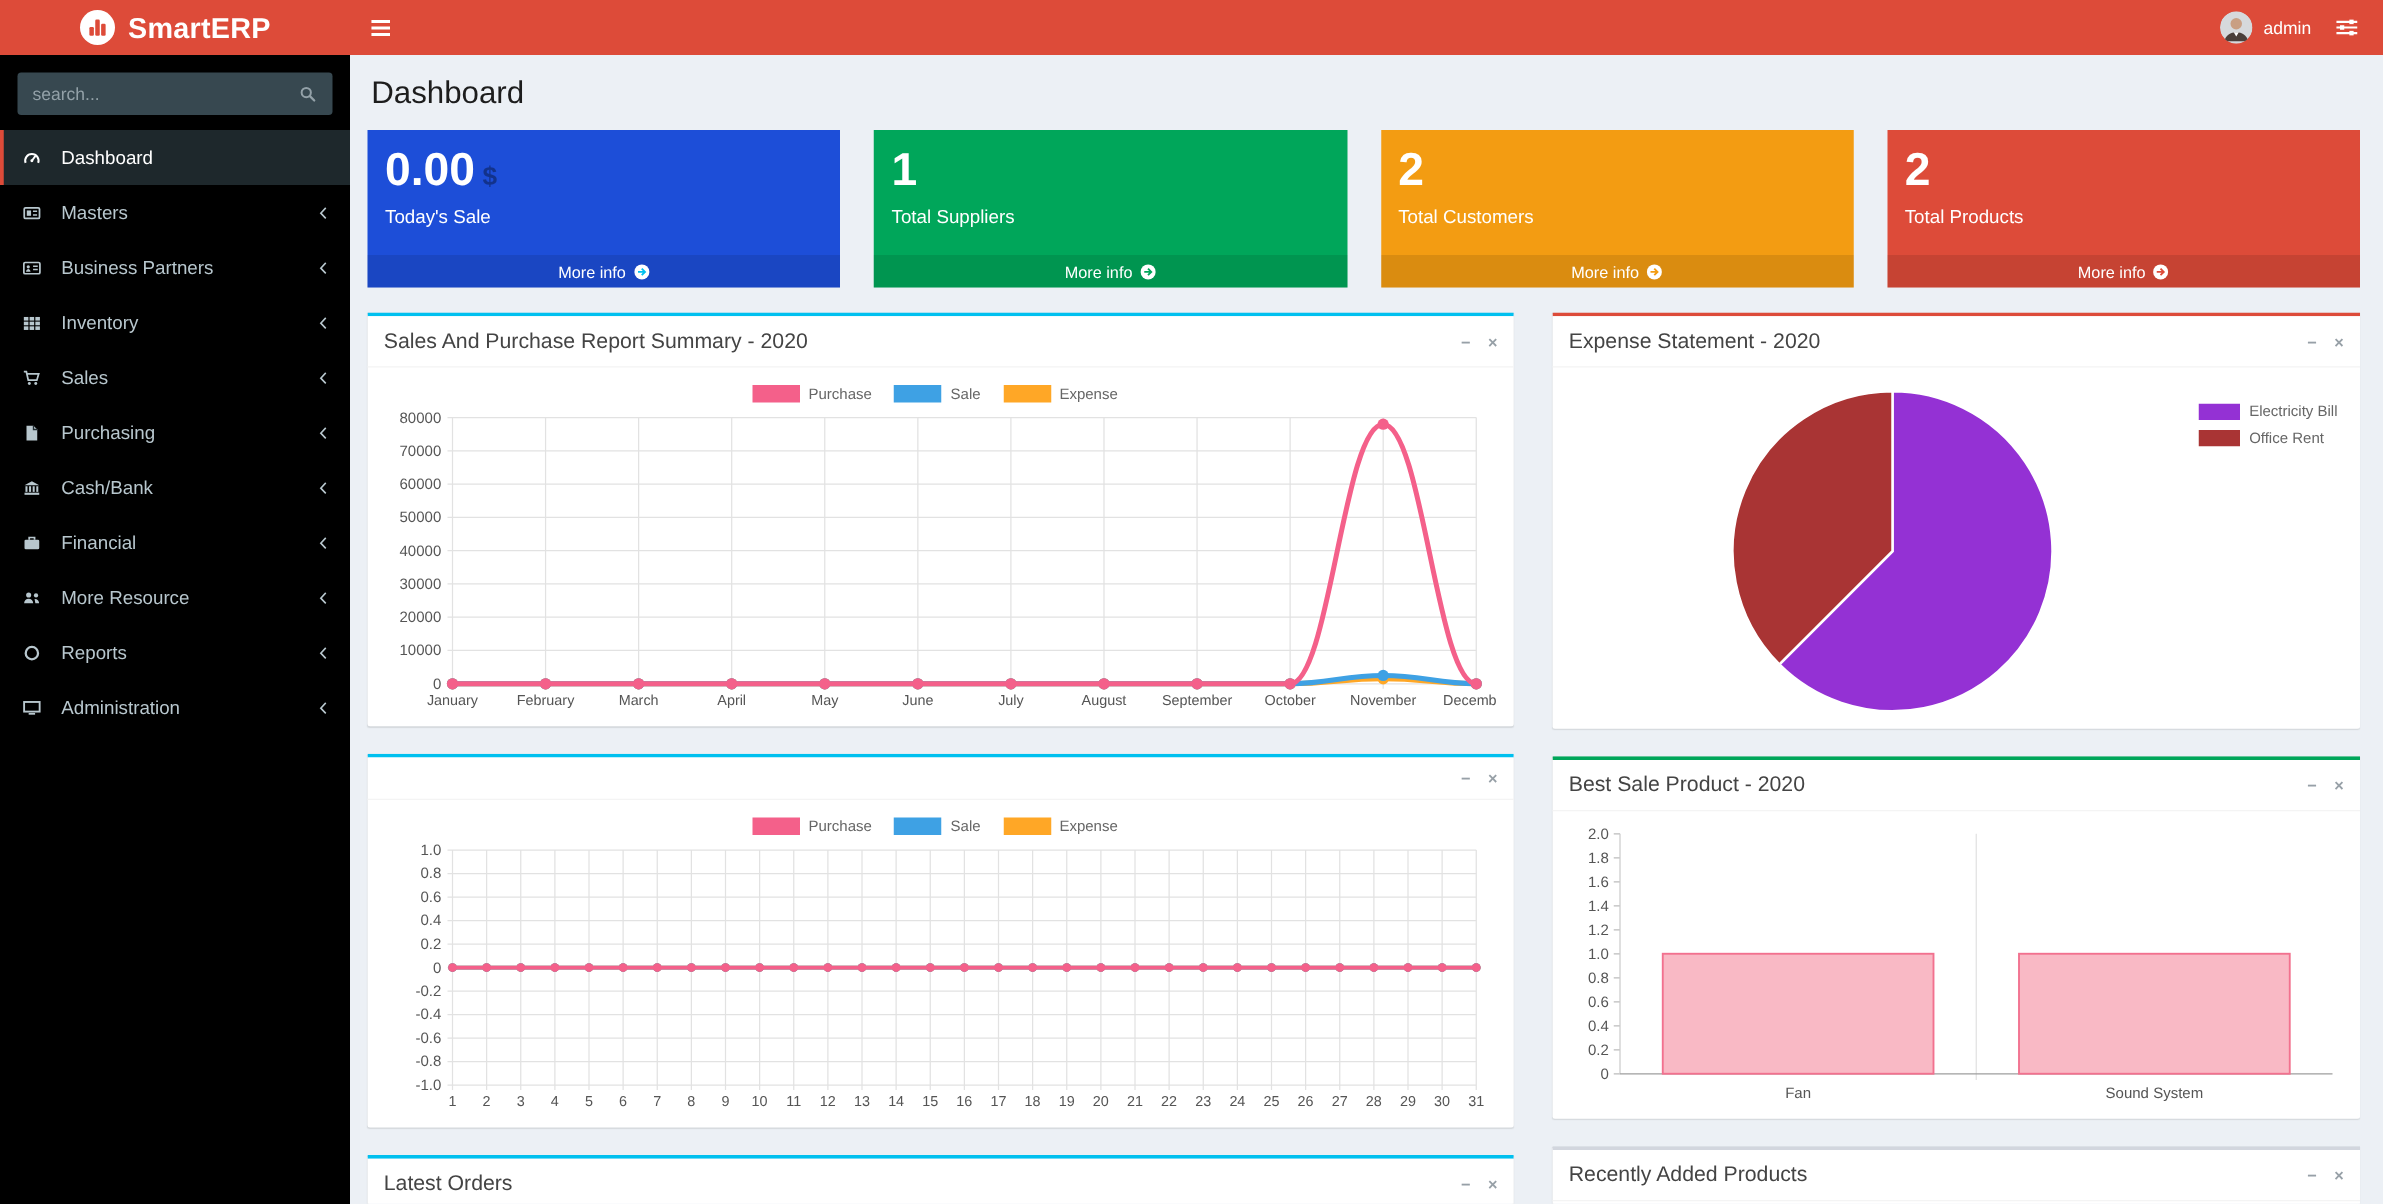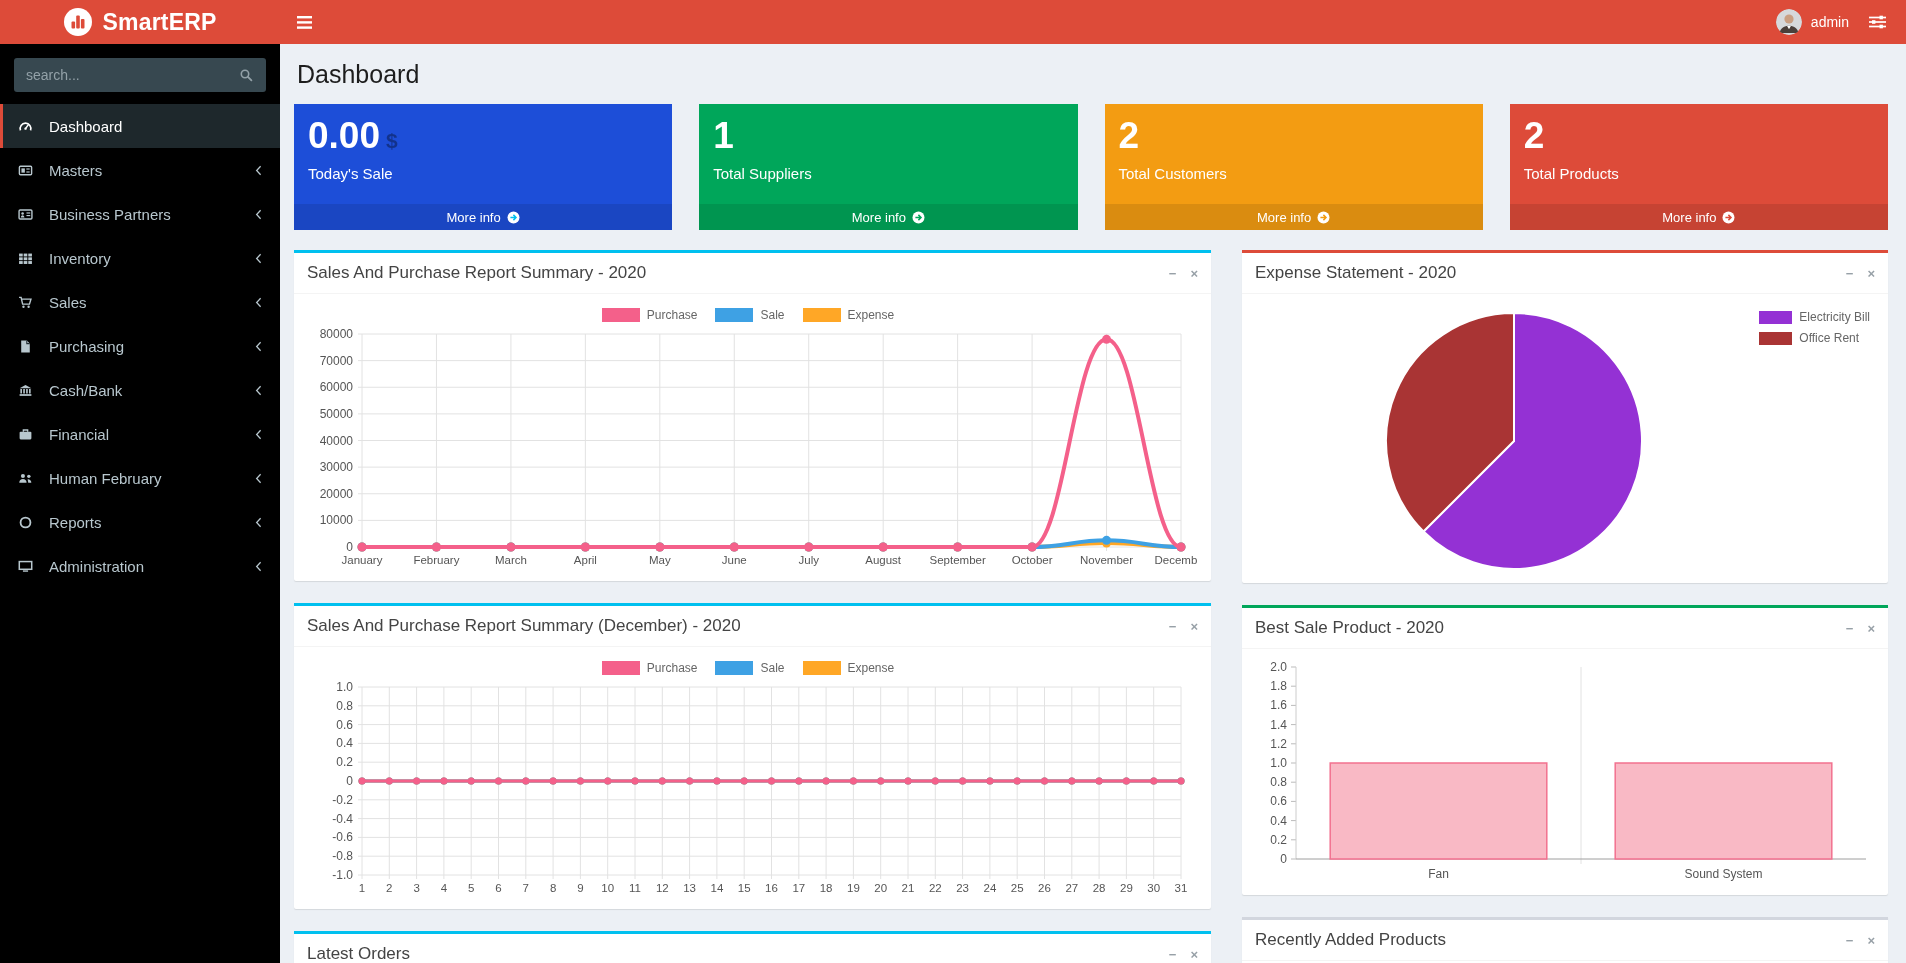--- a/index.html
+++ b/index.html
@@ -46,21 +46,21 @@
   .panel { background:#fff; border-top:3px solid #d2d6de; box-shadow:0 1px 1px rgba(0,0,0,.1); margin-bottom:22px; border-radius:0 0 2px 2px; }
   .panel-header { display:flex; align-items:center; padding:10px 13px; border-bottom:1px solid #f4f4f4;gap:10px; }
   .panel-title { font-size:17px; color:#444; }
   .panel-tools { margin-left:auto; display:flex; gap:14px; align-items:center; }
   .tool { color:#97a0a7; font-size:13px; font-weight:700; line-height:1; cursor:pointer; }
   .panel-body { padding:10px; position:relative; }
   .legend { display:flex; justify-content:center; align-items:center; gap:9px; height:22px; margin-bottom:0; }
   .legend-item { display:flex; align-items:center; gap:7px; margin-right:9px; }
   .legend-swatch { width:38px; height:14px; display:inline-block; }
   .legend-label { font-size:12px; color:#666; }
-  .pie-legend { position:absolute; top:16px; right:18px; display:flex; flex-direction:column; gap:7px; }
+  .pie-legend { position:absolute; top:28px; right:18px; display:flex; flex-direction:column; gap:7px; }
   .pie-legend .legend-item { margin-right:0; }
   .pie-legend .legend-swatch { width:33px; height:13px; }
   .chart-svg { display:block; }
   .stub-body { height:26px; }
 </style>
 </head>
 <body>
 
 <header class="topbar">
   <div class="logo">
@@ -246,21 +246,21 @@
       </div>
       <div class="menu-item">
         <span class="mi-icon">
           <svg viewBox="0 0 14 14">
             <circle cx="4.6" cy="4.7" r="1.9" fill="currentColor"></circle>
             <path d="M1.2 10.9c0-2.1 1.5-3.4 3.4-3.4s3.4 1.3 3.4 3.4z" fill="currentColor"></path>
             <circle cx="10.1" cy="5" r="1.6" fill="currentColor"></circle>
             <path d="M9 7.6c2-.1 3.4 1.3 3.4 3.3H9.6z" fill="currentColor"></path>
           </svg>
         </span>
-        <span>Human February</span>
+        <span>More Resource</span>
         <span class="mi-arrow">
           <svg viewBox="0 0 12 13">
             <path d="M8.5 1.5L3.8 6.5l4.7 5" fill="none" stroke="currentColor" stroke-width="1.5"></path>
           </svg>
         </span>
       </div>
       <div class="menu-item">
         <span class="mi-icon">
           <svg viewBox="0 0 14 14">
             <circle cx="7" cy="7" r="4.6" fill="none" stroke="currentColor" stroke-width="1.7"></circle>
@@ -455,21 +455,20 @@
               <circle cx="653.6363636363636" cy="221" r="4.5" fill="#f4608a"></circle>
               <circle cx="728.0909090909091" cy="221" r="4.5" fill="#f4608a"></circle>
               <circle cx="802.5454545454545" cy="13.325000000000005" r="4.5" fill="#f4608a"></circle>
               <circle cx="877" cy="221" r="4.5" fill="#f4608a"></circle>
             </svg>
         </div>
       </section>
 
       <section class="panel" style="border-top-color: rgb(0, 192, 239);">
         <div class="panel-header">
-          <span class="panel-title">Sales And Purchase Report Summary (December) - 2020</span>
           <span class="panel-tools">
             <span class="tool">−</span>
             <span class="tool">×</span>
           </span>
         </div>
         <div class="panel-body">
           <div class="legend" id="legend2">
               <span class="legend-item">
                 <span class="legend-swatch" style="background: rgb(244, 96, 138);"></span>
                 <span class="legend-label">Purchase</span>

